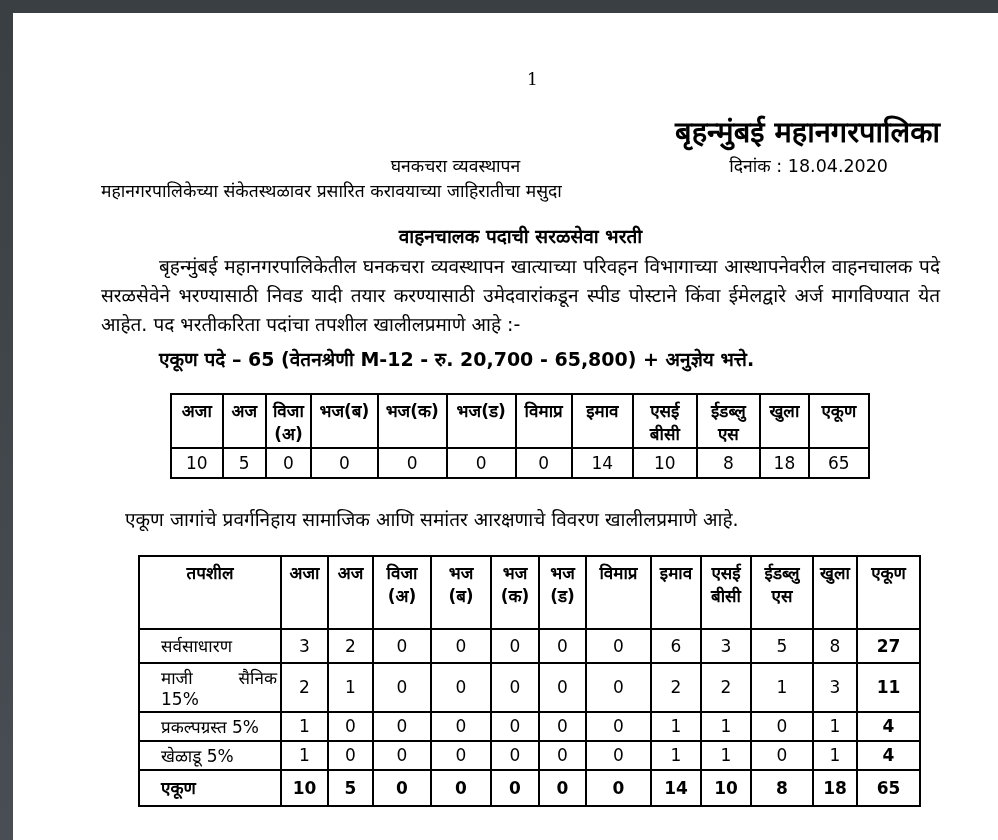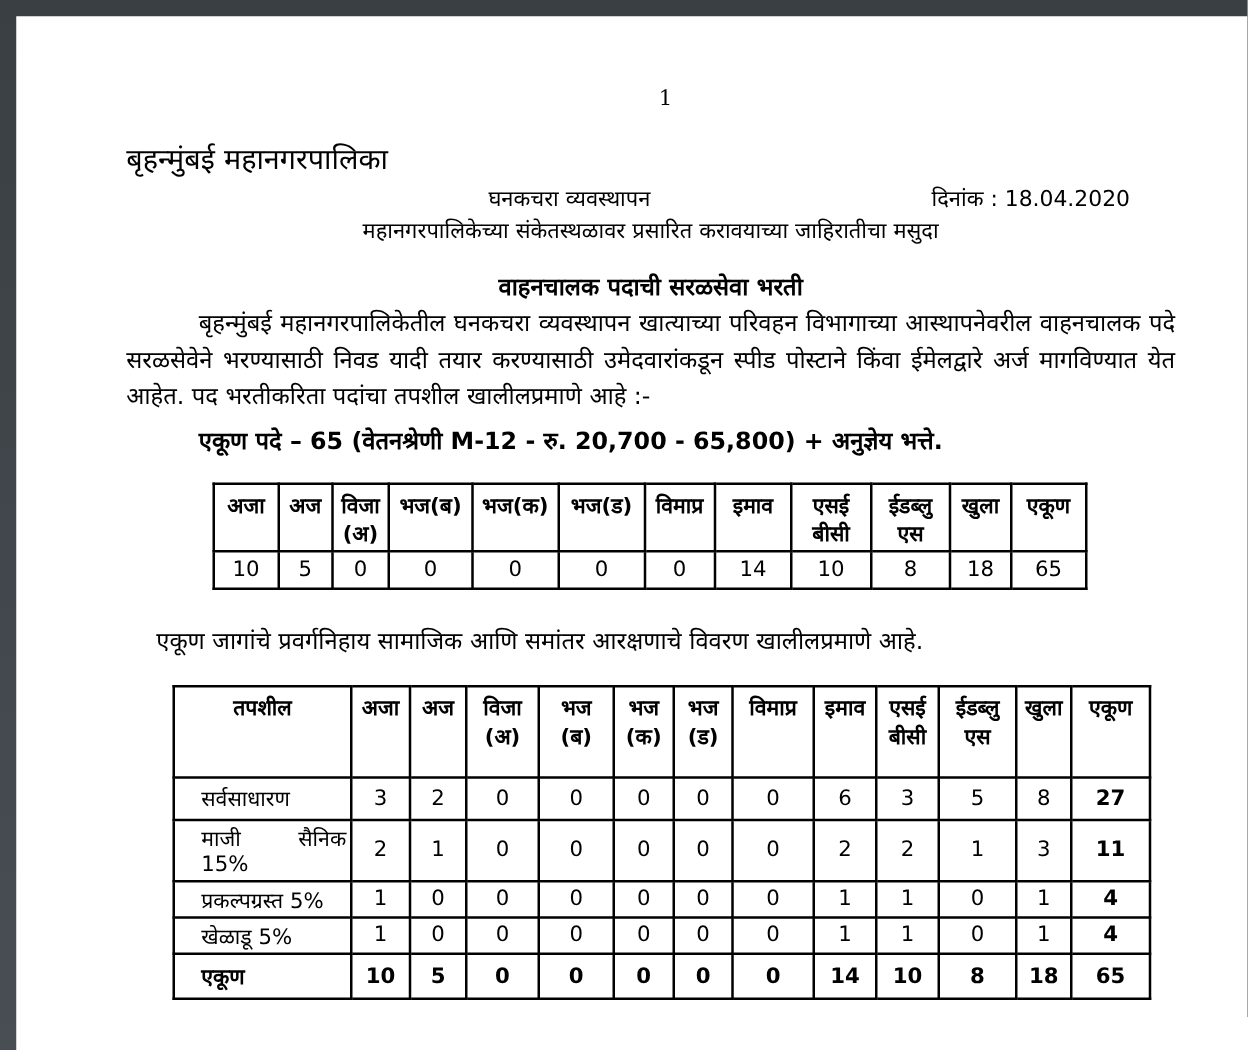--- a/index.html
+++ b/index.html
@@ -21,43 +21,42 @@
     overflow: hidden;
   }
   .page-number {
     text-align: center;
     font-family: "DejaVu Serif", serif;
     font-size: 17px;
     position: relative; left: 12px;
   }
   .doc-title {
     margin-top: 26px;
-    text-align: left;
-    font-size: 23px;
-    font-weight: normal;
+    text-align: right;
+    font-size: 29px;
+    font-weight: bold;
     line-height: 1.2;
   }
   .dept-row {
     position: relative;
     margin-top: 3px;
     height: 24px;
   }
   .dept-name {
     display: block;
     text-align: center;
     position: relative; left: -65px;
     font-size: 17.5px;
   }
   .date-label {
     position: absolute;
-    right: 36px; top: 0;
+    right: 52px; top: 0;
     font-size: 17.5px;
   }
   .subtitle {
-    text-align: center;
     font-size: 17.5px;
     margin-top: 1px;
   }
   .section-heading {
     margin-top: 21px;
     text-align: center;
     font-size: 19px;
     font-weight: bold;
   }
   .intro-para {

